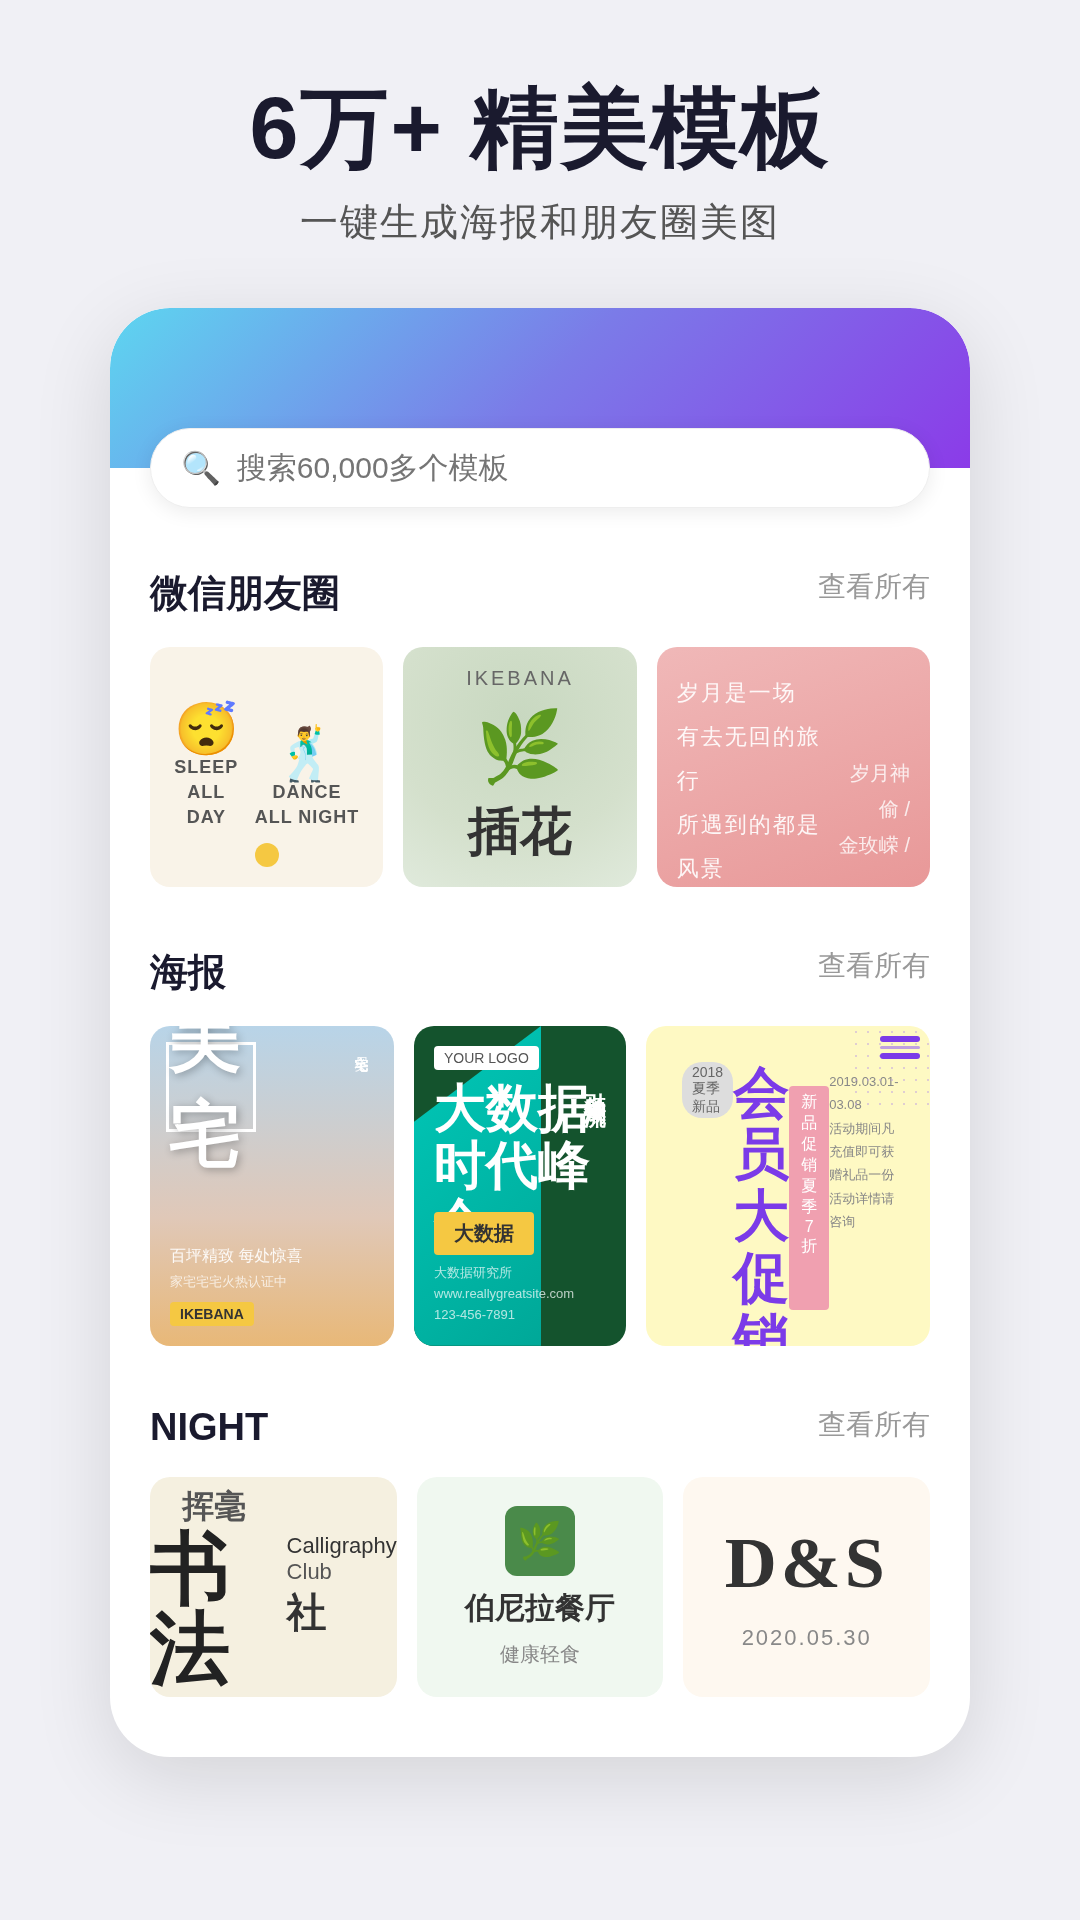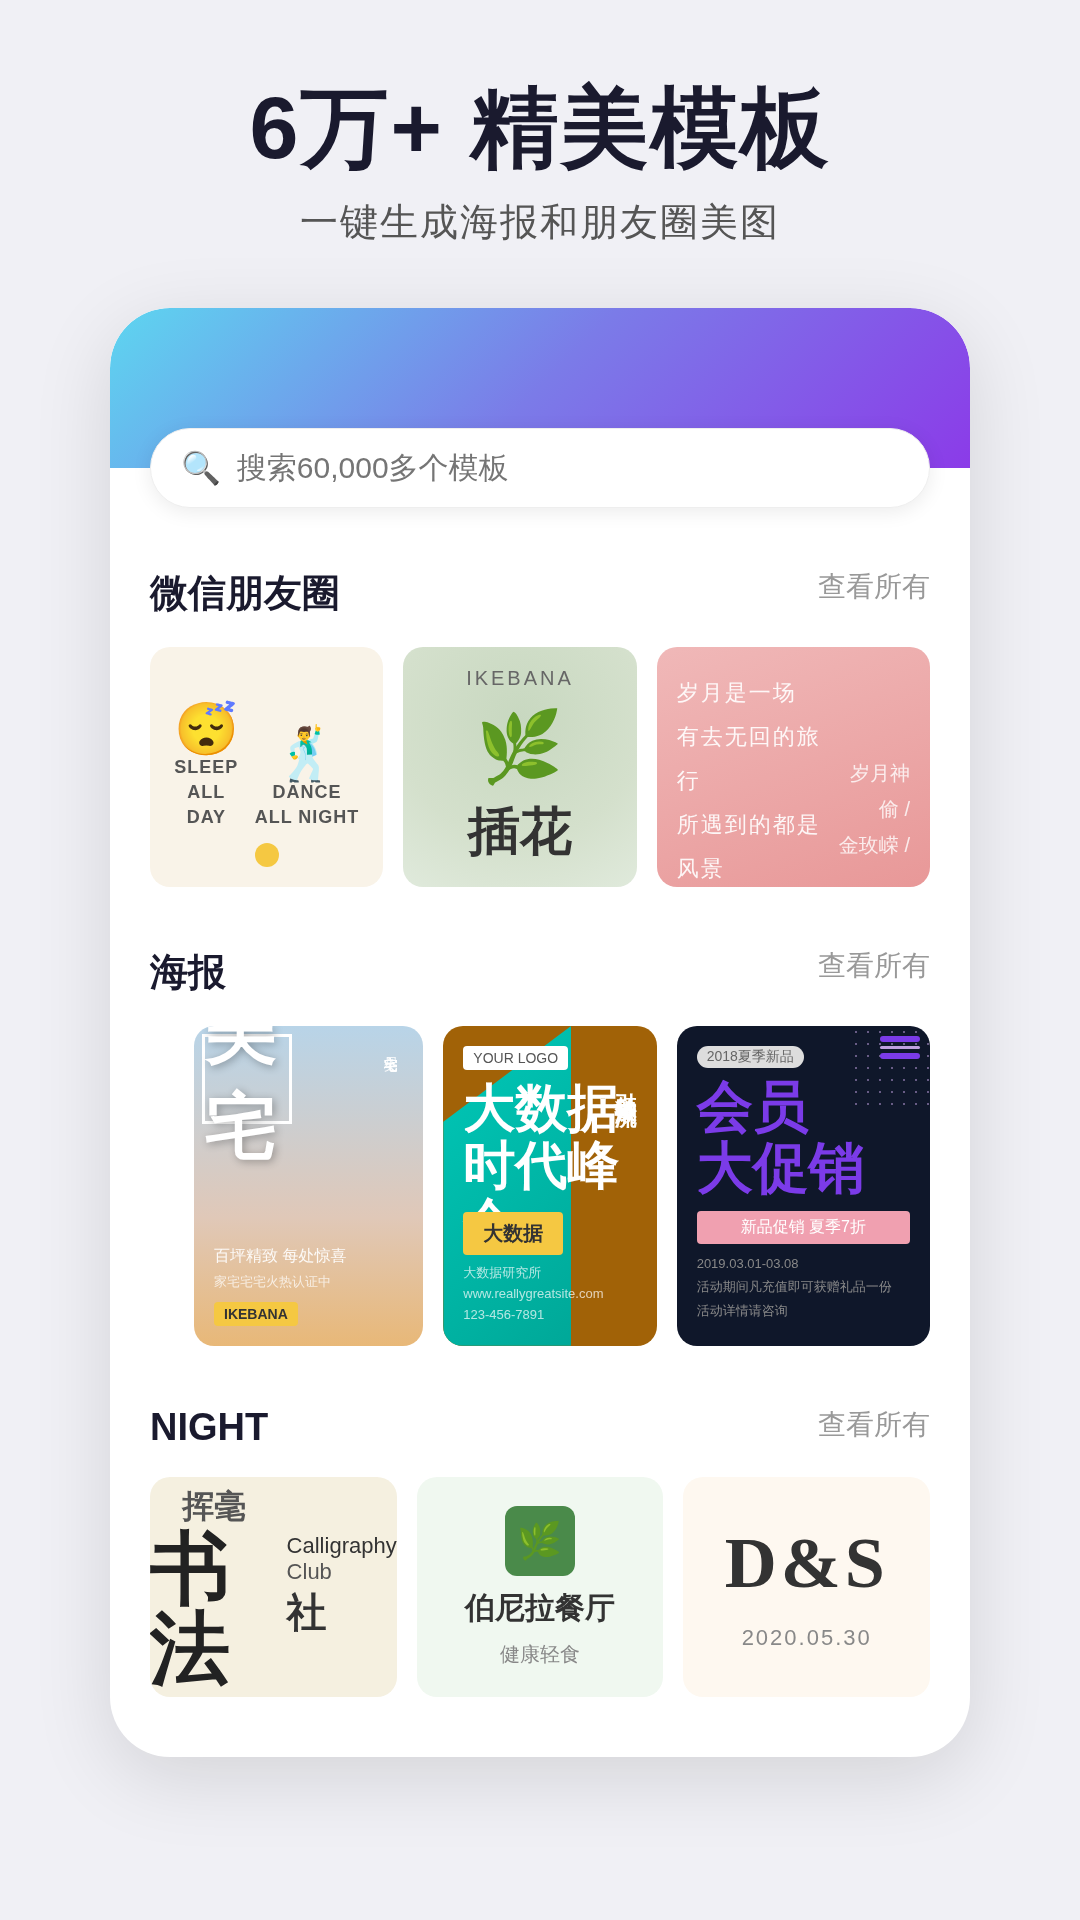--- a/index.html
+++ b/index.html
@@ -239,22 +239,21 @@
       height: 320px;
       position: relative;
       cursor: pointer;
     }
 
     
     .poster1 {
       background: linear-gradient(180deg, #b8d4e8 0%, #e0c8b8 60%, #e8b878 100%);
       display: flex;
       flex-direction: column;
-      padding: 8px;
-      margin-left: 44px;
+      padding: 16px;
     }
     .poster1-title {
       font-size: 72px;
       font-weight: 900;
       color: white;
       text-shadow: 2px 2px 8px rgba(0,0,0,0.3);
       border: 3px solid white;
       width: 90px;
       height: 90px;
       display: flex;
@@ -277,21 +276,21 @@
       background: #f5c842;
       color: #333;
       font-size: 14px;
       font-weight: 700;
       padding: 4px 10px;
       border-radius: 4px;
     }
 
     
     .poster2 {
-      background: #a16207;
+      background: #14532d;
       display: flex;
       flex-direction: column;
       position: relative;
       overflow: hidden;
     }
     .poster2-teal {
       position: absolute;
       bottom: 0;
       left: 0;
       width: 60%;
@@ -347,45 +346,45 @@
       margin-bottom: 8px;
     }
     .poster2-info {
       font-size: 13px;
       color: rgba(255,255,255,0.7);
       line-height: 1.6;
     }
 
     
     .poster3 {
-      background: #0f172a;
-      display: flex;
-      flex-direction: column;
-      padding: 20px;
+      background: #fef9c3;
+      display: flex;
+      flex-direction: row;
+      padding: 36px;
       position: relative;
       overflow: hidden;
     }
     .poster3-tag {
       font-size: 14px;
       color: #666;
       background: #ddd;
       padding: 2px 10px;
       border-radius: 20px;
       display: inline-block;
       margin-bottom: 8px;
       align-self: flex-start;
     }
     .poster3-title {
       font-size: 56px;
       font-weight: 900;
       color: #7b3be8;
       line-height: 1.1;
     }
     .poster3-pink-bar {
-      margin-top: 12px;
+      margin-top: 24px;
       background: #f0a0b0;
       color: white;
       font-size: 16px;
       padding: 6px 12px;
       border-radius: 4px;
       text-align: center;
     }
     .poster3-details {
       margin-top: 8px;
       font-size: 13px;

